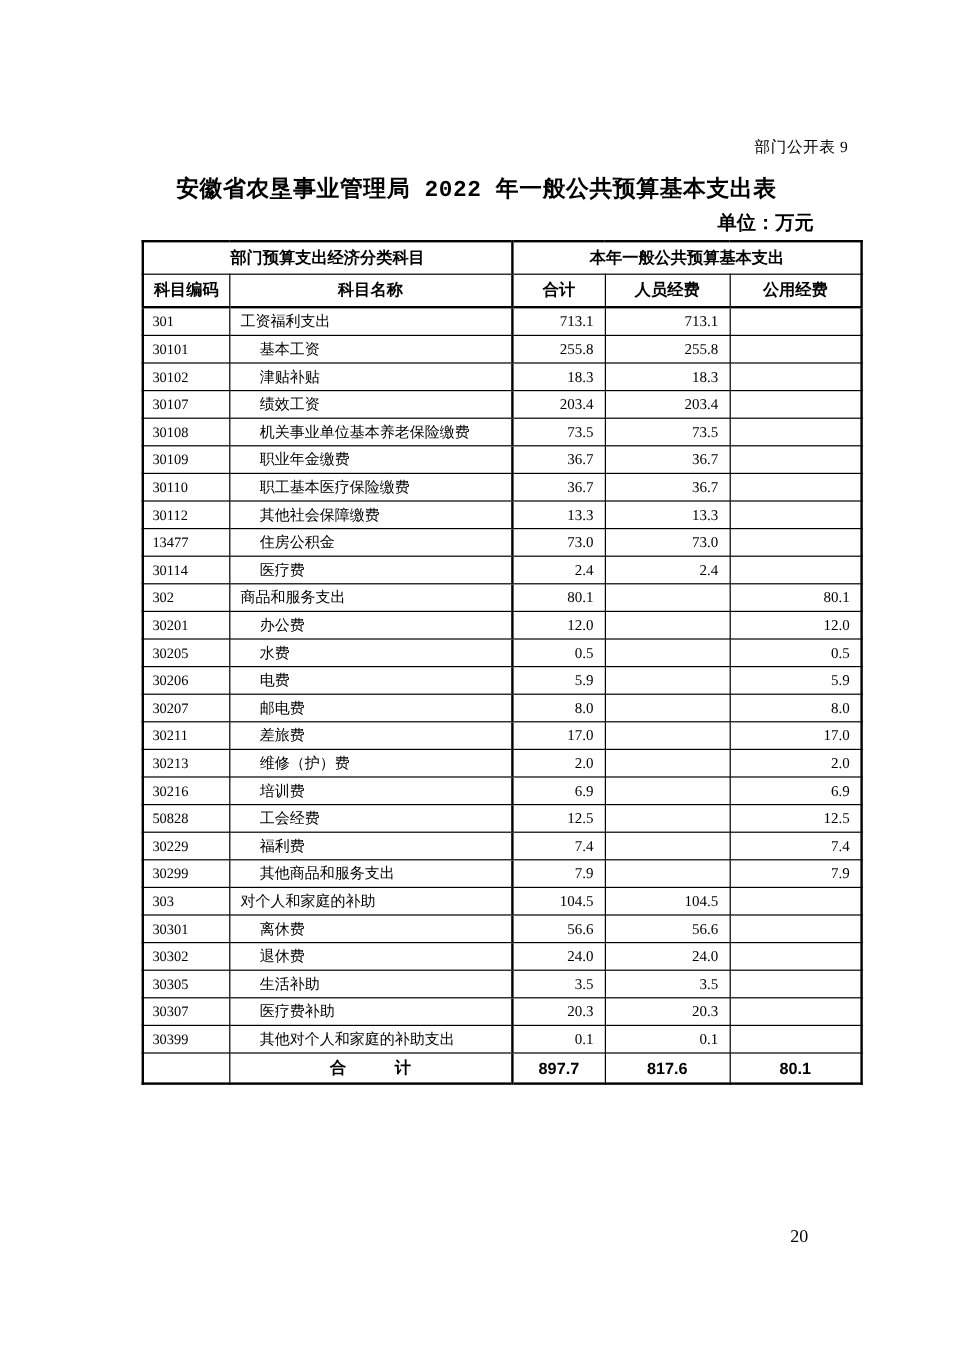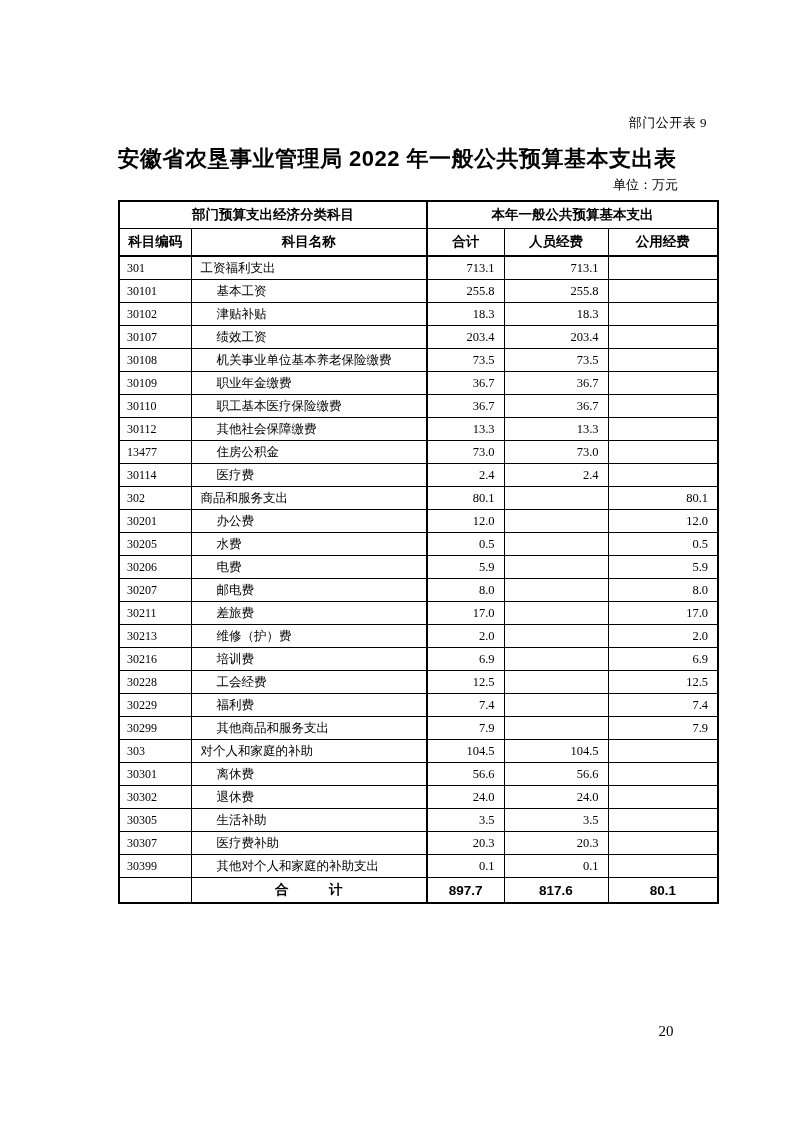--- a/index.html
+++ b/index.html
@@ -11,26 +11,27 @@
     color:#000;
     overflow:hidden;
   }
   .corner-label {
     position:absolute; top:114px; right:87px;
     font-size:13px; letter-spacing:0.5px;
   }
   .doc-title {
     position:absolute; top:144px; left:0; width:100%;
     text-align:center;
-    font-family:Liberation Sans, sans-serif;
-    font-weight:bold; font-size:22px; letter-spacing:0.5px;
+    font-family:Liberation Mono, monospace;
+    font-weight:bold; font-size:19px; letter-spacing:0.5px;
   }
   .unit-label {
     position:absolute; top:176px; right:116px;
-    font-size:13px;
+    font-size:16px;
+    font-weight:bold;
   }
   table.budget {
     position:absolute; top:200px; left:118px;
     width:599px;
     border-collapse:collapse;
     table-layout:fixed;
     border:2px solid #000;
   }
   .budget th, .budget td {
     border:1px solid #000;
@@ -223,21 +224,21 @@
         <td class="num">2.0</td>
       </tr>
       <tr class="lvl1">
         <td class="code">30216</td>
         <td class="name">培训费</td>
         <td class="num c3">6.9</td>
         <td class="num"></td>
         <td class="num">6.9</td>
       </tr>
       <tr class="lvl1">
-        <td class="code">30228</td>
+        <td class="code">50828</td>
         <td class="name">工会经费</td>
         <td class="num c3">12.5</td>
         <td class="num"></td>
         <td class="num">12.5</td>
       </tr>
       <tr class="lvl1">
         <td class="code">30229</td>
         <td class="name">福利费</td>
         <td class="num c3">7.4</td>
         <td class="num"></td>

